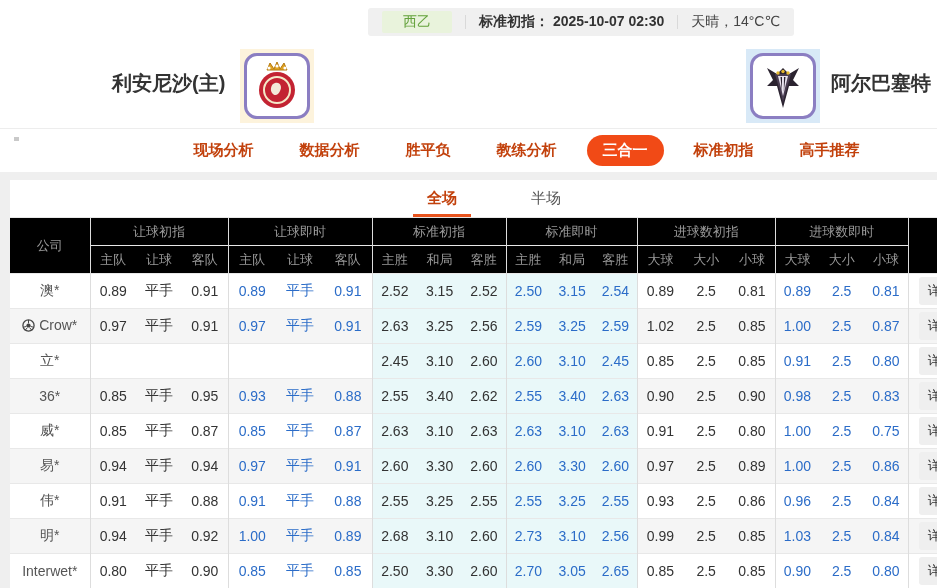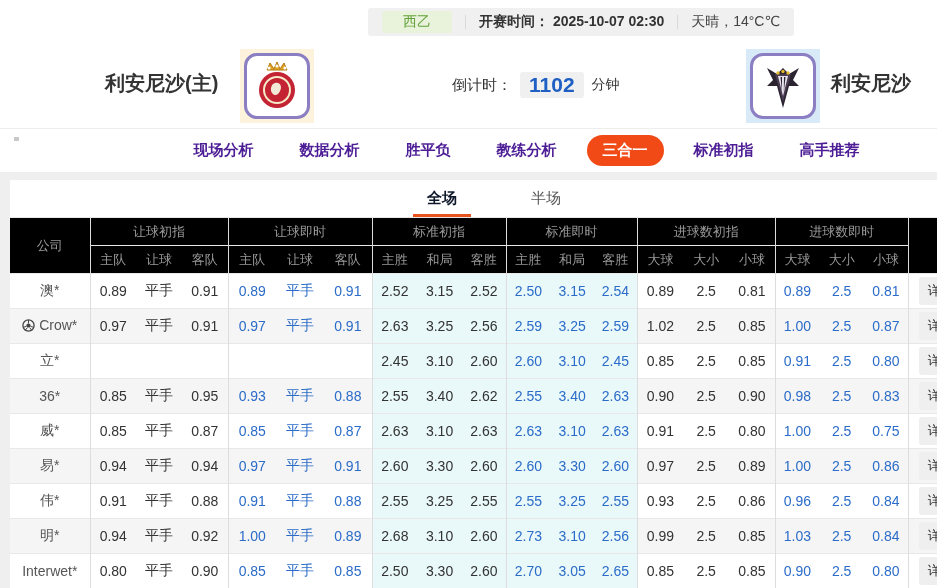--- a/index.html
+++ b/index.html
@@ -12,49 +12,49 @@
     border-radius:3px; padding:0 14px; font-size:14px; }
   .league { color:#64a23c; background:#e9f3dc; padding:2px 21px; border-radius:2px;
     font-size:14px; }
   .tsep { width:1px; height:14px; background:#d9d9d9; margin:0 13px; }
   .kick b { font-weight:700; color:#333; }
   .weather { color:#444; }
 
   
   .team-row { position:relative; height:86px; background:#fff; }
   .team-name { position:absolute; top:28px; font-size:20px; font-weight:700; color:#333; }
-  .home-name { left:105px;text-align:center; }
+  .home-name { left:112px;text-align:center; }
   .away-name { left:831px; }
   .logo-wrap { position:absolute; top:7px; width:74px; height:74px; padding:4px; }
   .home-logo-wrap { left:240px; background:#fdf3dc; }
   .away-logo-wrap { left:746px; background:#d8e9f7; }
   .logo-box { width:66px; height:66px; background:#fff; border:3px solid #8b7ec2;
     border-radius:13px; display:flex; align-items:center; justify-content:center; }
   .countdown { position:absolute; left:452px; top:30px; display:flex; align-items:center; }
   .cd-label { font-size:15px; color:#333; }
   .cd-value { font-size:21px; font-weight:700; color:#1f5fc4; background:#f0f0f0;
     border-radius:3px; padding:1px 9px; margin:0 8px; }
   .cd-unit { font-size:14px; color:#333; }
 
   
   .main-nav { position:relative; height:44px; border-top:1px solid #ededed;
     display:flex; align-items:center; justify-content:center; padding-left:116px;
     gap:14px; background:#fff; }
   .nav-dash { position:absolute; left:14px; top:8px; width:5px; height:4px; background:#c9c9c9; }
-  .nav-item { font-size:15px; font-weight:700; color:#4c1d95; padding:6px 16px; cursor:pointer;
+  .nav-item { font-size:15px; font-weight:700; color:#c2410c; padding:6px 16px; cursor:pointer;
     white-space:nowrap; }
   .nav-item.active { background:#f14a16; color:#fff; border-radius:16px; }
 
   
   .content-bg { background:#efefef; height:416px; padding-top:8px; }
   .card { margin-left:10px; width:968px; background:#fff; }
 
   .tabs { height:37px; display:flex; align-items:flex-end; justify-content:center; gap:46px; }
   .tab { font-size:15px; color:#555; padding:8px 14px 9px; cursor:pointer; }
-  .tab.active { color:#0f172a; font-weight:700; border-bottom:3px solid #e8541e; padding-bottom:6px; }
+  .tab.active { color:#c2410c; font-weight:700; border-bottom:3px solid #e8541e; padding-bottom:6px; }
 
   
   table { border-collapse:collapse; table-layout:fixed; width:968px; }
   th, td { text-align:center; font-weight:400; border-top:1px solid #e8e8e8; overflow:hidden; white-space:nowrap; }
   thead th { background:#000000; color:#999; font-size:13px; height:28px;margin-top:9px; }
   tbody td { font-size:14px; color:#333; height:35px; }
   tbody tr.alt td { background:#f5f5f5; }
   td.cyan { background:#e9f8f9 !important;margin-left:32px; }
   td.live { color:#2b6cc8; }
   .gstart { border-left:1px solid #ddd; }
@@ -65,21 +65,21 @@
 </style>
 </head>
 <body>
 
 <div class="page">
 
   <div class="topbar-row">
     <div class="topbar">
       <span class="league">西乙</span>
       <span class="tsep"></span>
-      <span class="kick"><b>开赛时间：</b> <b>2025-10-07 02:30</b></span>
+      <span class="kick"><b>标准初指：</b> <b>2025-10-07 02:30</b></span>
       <span class="tsep"></span>
       <span class="weather">天晴，14°C℃</span>
     </div>
   </div>
 
   <div class="team-row">
     <div class="team-name home-name">利安尼沙(主)</div>
 
     <div class="logo-wrap home-logo-wrap">
       <div class="logo-box">
@@ -88,41 +88,36 @@
           <circle cx="24" cy="30" r="18" fill="#c32332"></circle>
           <circle cx="24" cy="30" r="13" fill="#c32332" stroke="#f5e9c8" stroke-width="2"></circle>
           <path d="M20 24 C26 20 30 26 27 31 C25 36 21 36 19 33 C17 30 18 26 20 24 Z" fill="#f3e9d8"></path>
           <circle cx="16" cy="8" r="1.6" fill="#fff"></circle>
             <circle cx="24" cy="6" r="1.6" fill="#fff"></circle>
             <circle cx="32" cy="8" r="1.6" fill="#fff"></circle>
         </svg>
       </div>
     </div>
 
-    <div class="countdown">
-      <span class="cd-label">倒计时：</span>
-      <span class="cd-value">1102</span>
-      <span class="cd-unit">分钟</span>
-    </div>
 
     <div class="logo-wrap away-logo-wrap">
       <div class="logo-box">
         <svg width="48" height="52" viewBox="0 0 48 52">
           <path d="M8 8 L18 14 L24 8 L30 14 L40 8 L34 20 L40 26 L30 26 L24 48 L18 26 L8 26 L14 20 Z" fill="#2b2330"></path>
           <path d="M16 14 L32 14 L24 42 Z" fill="#4a3d52"></path>
           <path d="M19 16 L29 16 L24 36 Z" fill="#e8e2ee"></path>
           <path d="M21.5 17 L23 17 L23 32 Z M25 17 L26.5 17 L24.8 32 Z" fill="#2b2330"></path>
           <circle cx="19" cy="13" r="1.7" fill="#e5b82e"></circle>
             <circle cx="24" cy="11.5" r="1.7" fill="#e5b82e"></circle>
             <circle cx="29" cy="13" r="1.7" fill="#e5b82e"></circle>
         </svg>
       </div>
     </div>
 
-    <div class="team-name away-name">利安尼沙</div>
+    <div class="team-name away-name">阿尔巴塞特</div>
   </div>
 
   <nav class="main-nav">
     <span class="nav-dash"></span>
   <div class="nav-item">现场分析</div>
       <div class="nav-item">数据分析</div>
       <div class="nav-item">胜平负</div>
       <div class="nav-item">教练分析</div>
       <div class="nav-item active">三合一</div>
       <div class="nav-item">标准初指</div>

